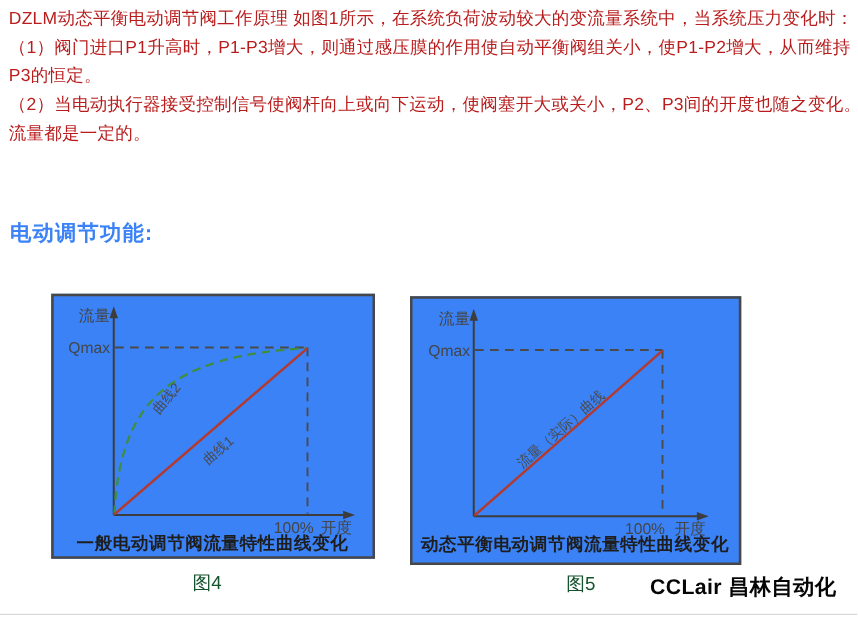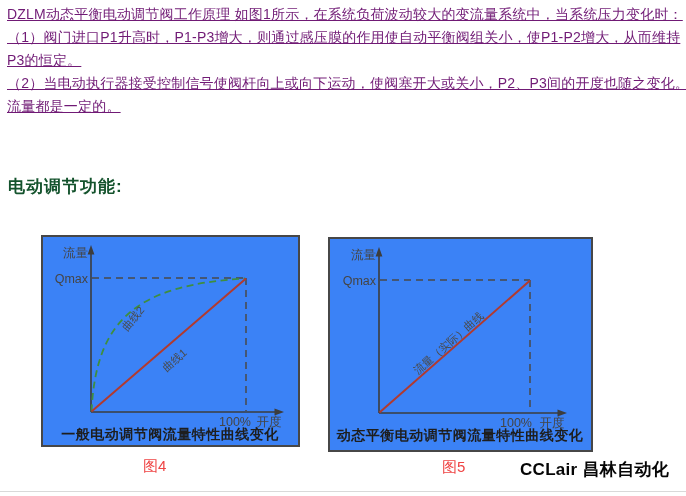--- a/index.html
+++ b/index.html
@@ -4,43 +4,42 @@
 <style>
   html,body{margin:0;padding:0;}
   body{
     width:686px;height:496px;position:relative;background:#ffffff;
     font-family:"Liberation Sans","DejaVu Sans",sans-serif;
     overflow:hidden;
   }
   
   .intro{
     position:absolute;top:3px;left:7px;right:2px;
-    font-size:14px;line-height:23px;color:#701a75;
+    font-size:14px;line-height:23px;color:#b91c1c;
     letter-spacing:0.2px;
-    text-decoration:underline;
   }
   .intro .tline{white-space:nowrap;height:23px;}
   .section-heading{
     position:absolute;top:175px;left:8px;
-    font-size:17px;font-weight:bold;color:#14532d;letter-spacing:1px;
+    font-size:17px;font-weight:bold;color:#3b82f6;letter-spacing:1px;
   }
   
   .chart-box{
     position:absolute;background:#3b82f6;
     border:2px solid #474747;box-sizing:border-box;
   }
   .chart-box-left{left:41px;top:235px;width:259px;height:212px;}
   .chart-box-right{left:328px;top:237px;width:265px;height:215px;}
   .chart-svg{display:block;width:100%;height:100%;}
   .chart-svg text{fill:#454545;font-family:"Liberation Sans","DejaVu Sans",sans-serif;}
   .chart-svg .axis-label{font-size:12.5px;}
   .chart-svg .curve-label{font-size:11px;fill:#4a4a4a;}
   .chart-svg .caption{font-size:14px;font-weight:bold;fill:#1e1e1e;letter-spacing:0.5px;}
   
-  .fig-label{position:absolute;font-size:15px;color:#ef4444;}
+  .fig-label{position:absolute;font-size:15px;color:#14532d;margin-left:11px;}
   .fig-label-4{left:143px;top:457px;}
   .fig-label-5{left:442px;top:458px;}
   .brand{
     position:absolute;left:520px;top:458px;
     font-size:17px;font-weight:bold;color:#050505;letter-spacing:0.3px;
   }
   .bottom-rule{
     position:absolute;left:0;top:491px;width:686px;height:1px;
     background:#d9d9d9;
   }

